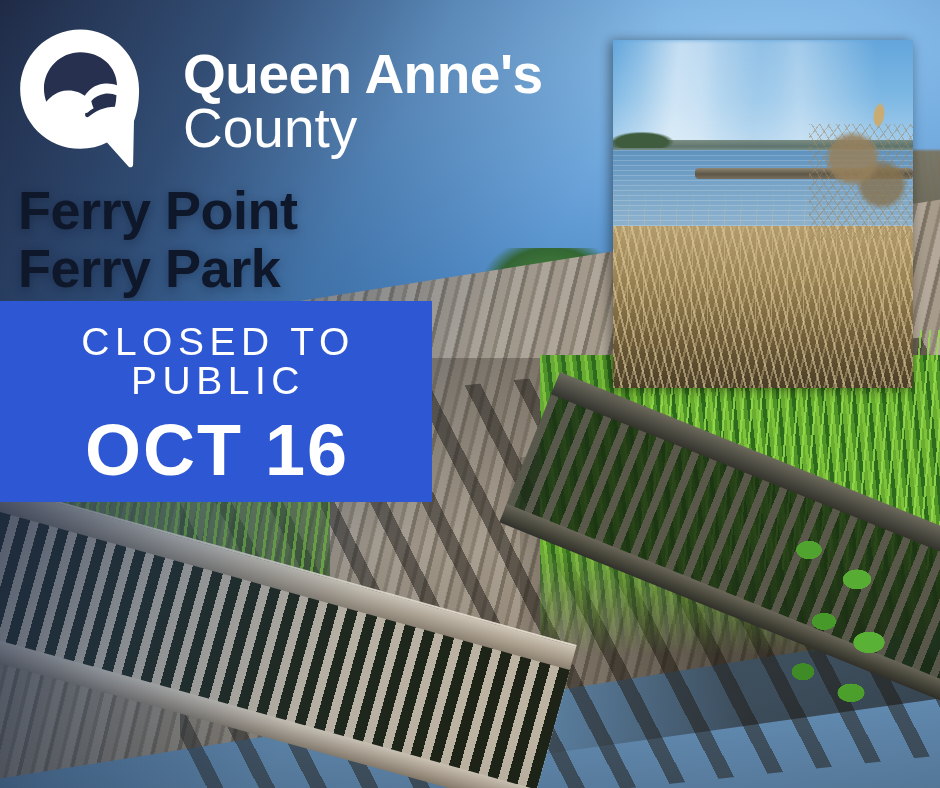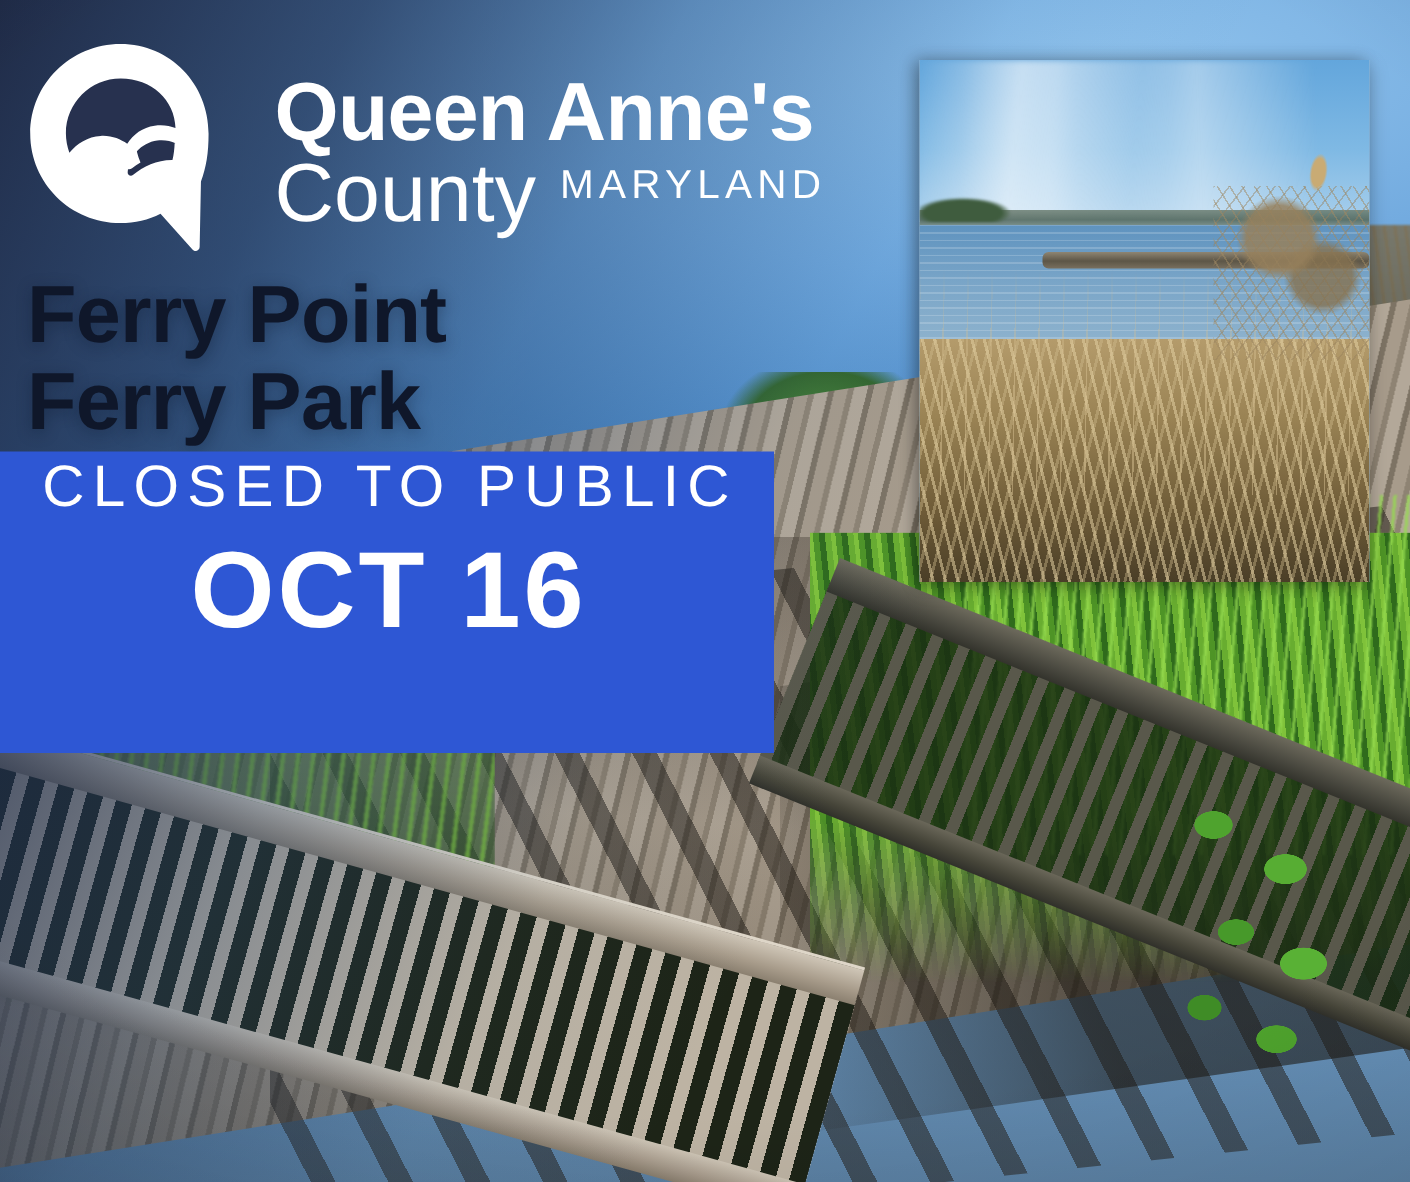--- a/index.html
+++ b/index.html
@@ -198,23 +198,23 @@
   
   .headline{
     position:absolute; left:18px; top:182px;
     font-size:54px; font-weight:700; color:#0f172a;
     line-height:1.07; letter-spacing:-.5px;
     text-shadow:0 2px 10px rgba(10,20,40,.35);
   }
 
   
   .notice{
-    position:absolute; left:0; top:301px; width:516px; height:201px;
+    position:absolute; left:0; top:301px; width:432px; height:201px;
     background:#2e57d4;
-    display:flex; flex-direction:column; 
+    display:flex; flex-direction:column; justify-content:center;
   }
   .notice-closed{
     color:#fff; font-size:39px; font-weight:300; letter-spacing:5.5px;
     text-align:center; padding-left:4px; line-height:1;
     margin-top:4px;
   }
   .notice-date{
     color:#fff; font-size:72px; font-weight:700; letter-spacing:2px;
     text-align:center; line-height:1; margin-top:14px; padding-left:2px;
   }
@@ -350,21 +350,20 @@
     <svg class="logo-mark" viewBox="0 0 100 100" aria-hidden="true">
       <path fill="#ffffff" d="M48.5 2C25.6 2 7 20.4 7 43.2c0 22.7 18.6 41.1 41.5 41.1 6.6 0 12.9-1.5 18.4-4.3l14.8 16.5c1.1 1.2 3.1.5 3.2-1.2l.6-30.1c2.4-6.6 3.5-13 3.5-22C89 20.4 71.4 2 48.5 2z"></path>
       <path fill="#27314f" d="M48.6 17.8c-13.9 0-25.2 11.3-25.2 25.2 0 3.1.6 6.1 1.6 8.9 3.6-4.2 8.4-7.4 14.4-7.7 5.1-.3 9 1.5 12.2 3.6 2.7-4.3 7.1-7.6 12.6-8.3 3.6-.5 6.9 0 9.6 1.1-.3-12.9-11-22.8-25.2-22.8z"></path>
       <path fill="#27314f" d="M73.8 47.6c-2.3-1.1-5.2-1.7-8.4-1.3-7.5 1-12.9 7.3-13.6 14.6-.1 1.3 1.4 2.1 2.4 1.3 4.9-4 11.2-7 18.2-6.9.6-2.5.9-5 1-7.7z"></path>
       <path fill="#ffffff" d="M55.6 46.9c-2.9 2.6-4.9 6.2-5.4 10.3-.2 1.9 2.1 3.1 3.6 1.9 1.2-1 2.5-1.9 3.9-2.7-1.4-3.1-2.1-6.3-2.1-9.5z"></path>
     </svg>
     <div class="logo-words">
       <div class="logo-line1">Queen Anne's</div>
       <div class="logo-line2">
         <span class="logo-county">County</span>
-        <span class="logo-state">MARYLAND</span>
       </div>
     </div>
   </div>
 
   <div class="headline">
     <div>Ferry Point</div>
     <div>Ferry Park</div>
   </div>
 
   <div class="notice">

